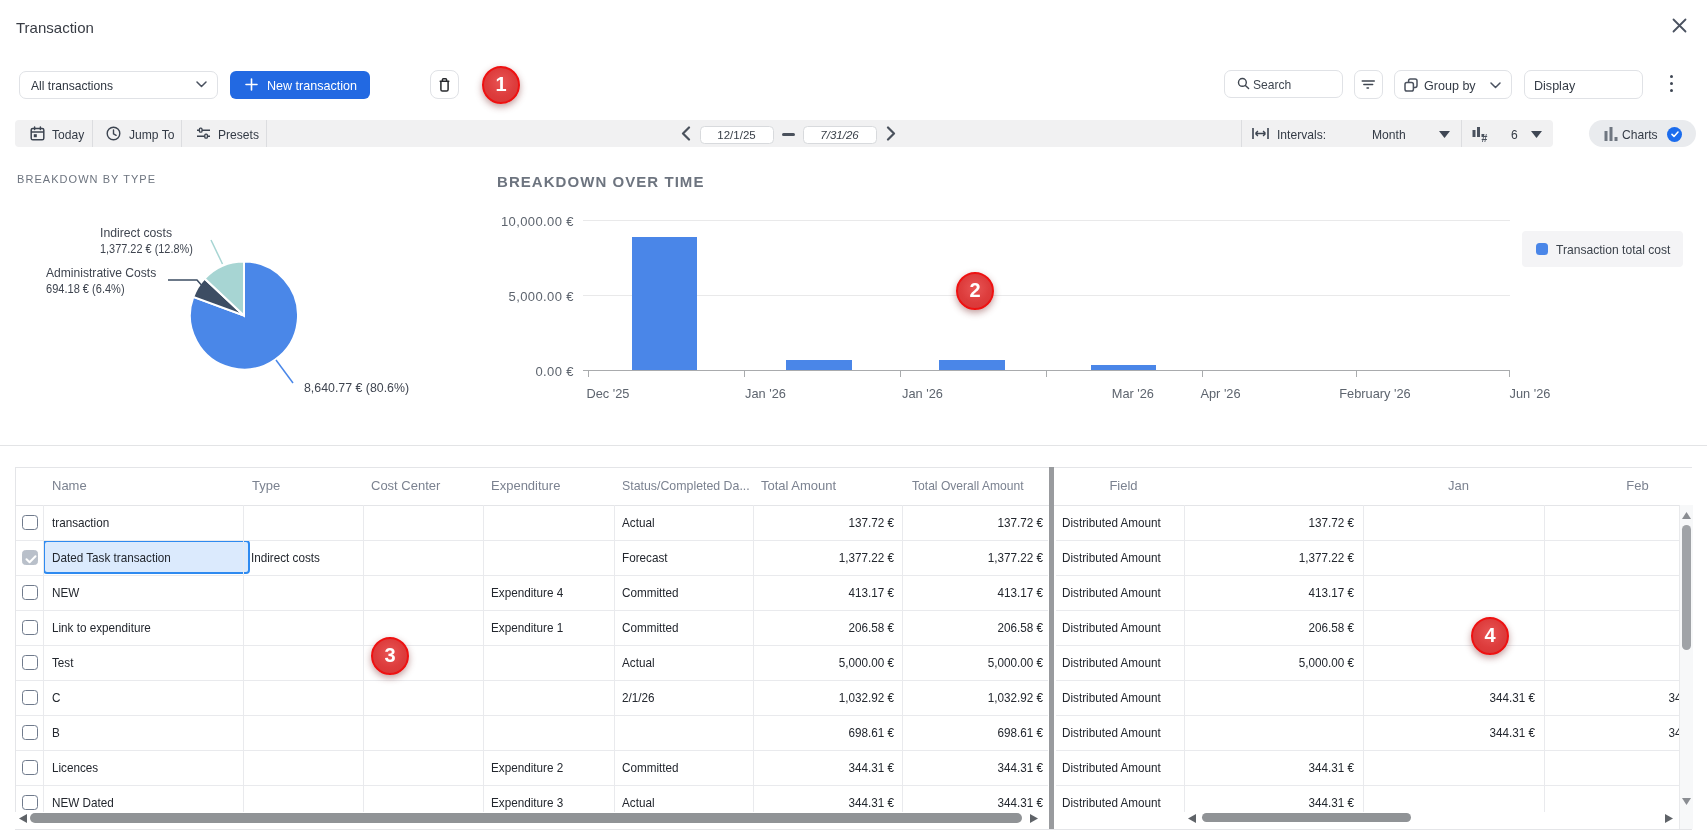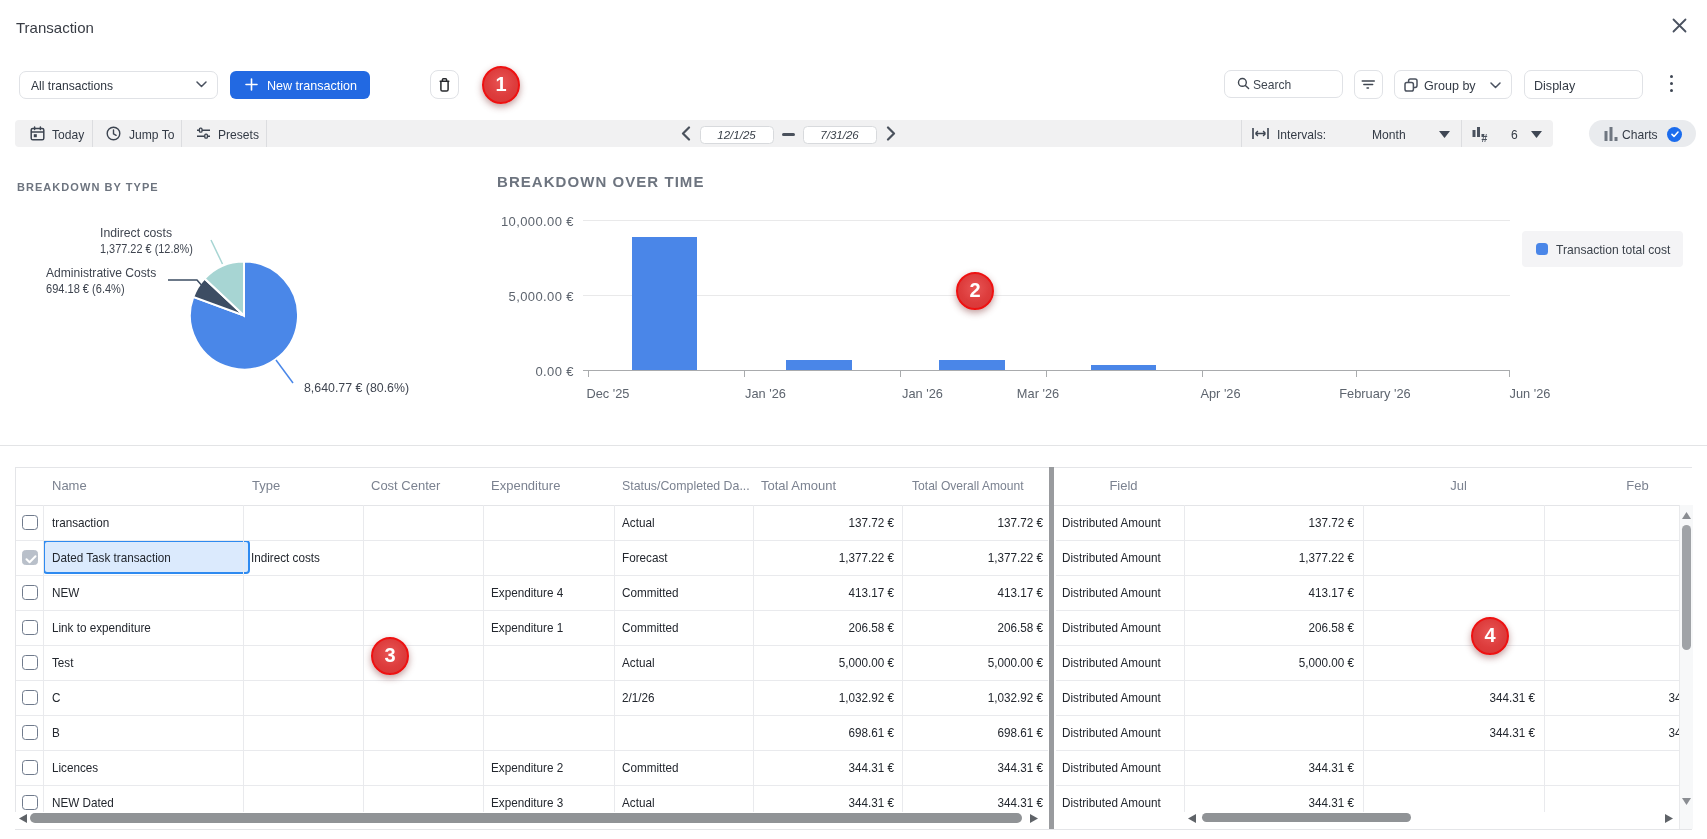--- a/index.html
+++ b/index.html
@@ -100,21 +100,21 @@
       <path d="M1 4.2 H14 M1 10.2 H14" stroke="#3c4450" stroke-width="1.4"></path>
       <rect x="3.4" y="2.2" width="2.6" height="4" rx="1" fill="#f1f1f2" stroke="#3c4450" stroke-width="1.3"></rect>
       <rect x="8.8" y="8.2" width="2.6" height="4" rx="1" fill="#f1f1f2" stroke="#3c4450" stroke-width="1.3"></rect>
     </svg>
 <div class="t13" style="left:218px;top:127px">Presets</div>
 
 <svg class="abs" style="left:681px;top:126px" width="10" height="15" viewBox="0 0 10 15">
       <path d="M8 1.5 L2 7.5 L8 13.5" stroke="#4a515c" stroke-width="2.2" fill="none" stroke-linecap="round" stroke-linejoin="round"></path>
     </svg>
 <div class="abs" style="left:699.5px;top:126px;width:74px;height:17.5px;background:#fff;border:1px solid #d8dadd;border-radius:4.5px"></div>
-<div class="abs" style="left:699.5px;top:126px;width:74px;text-align:center;font-size:11.5px;font-style:italic;color:#394049;line-height:18px">12/1/25</div>
+<div class="abs" style="left:699.5px;top:126px;width:74px;text-align:center;font-size:11.5px;color:#394049;line-height:18px">12/1/25</div>
 <div class="abs" style="left:782px;top:132.5px;width:13px;height:3px;background:#4a515c;border-radius:2px"></div>
 <div class="abs" style="left:802.5px;top:126px;width:74px;height:17.5px;background:#fff;border:1px solid #d8dadd;border-radius:4.5px"></div>
 <div class="abs" style="left:802.5px;top:126px;width:74px;text-align:center;font-size:11.5px;font-style:italic;color:#394049;line-height:18px">7/31/26</div>
 <svg class="abs" style="left:886px;top:126px" width="10" height="15" viewBox="0 0 10 15">
       <path d="M2 1.5 L8 7.5 L2 13.5" stroke="#4a515c" stroke-width="2.2" fill="none" stroke-linecap="round" stroke-linejoin="round"></path>
     </svg>
 
 <svg class="abs" style="left:1252px;top:127px" width="17" height="13" viewBox="0 0 17 13">
       <path d="M1 1 v11 M16 1 v11" stroke="#3c4450" stroke-width="1.6"></path>
       <path d="M3.5 6.5 H13.5 M3.5 6.5 l2.4 -2.4 M3.5 6.5 l2.4 2.4 M13.5 6.5 l-2.4 -2.4 M13.5 6.5 l-2.4 2.4" stroke="#3c4450" stroke-width="1.4" fill="none"></path>
@@ -140,21 +140,21 @@
       <rect x="0.5" y="4" width="3" height="10" fill="#6f7680"></rect>
       <rect x="5.5" y="0" width="3" height="14" fill="#6f7680"></rect>
       <rect x="10.5" y="10" width="3" height="4" fill="#6f7680"></rect>
     </svg>
 <div class="t13" style="left:1622px;top:127px">Charts</div>
 <div class="abs" style="left:1667px;top:126.5px;width:15px;height:15px;border-radius:50%;background:#1b6ced"></div>
 <svg class="abs" style="left:1670.5px;top:130.5px" width="8" height="7" viewBox="0 0 8 7">
       <path d="M1 3.4 L3 5.4 L7 1" stroke="#fff" stroke-width="1.5" fill="none" stroke-linecap="round" stroke-linejoin="round"></path>
     </svg>
 
-<div class="abs" style="left:17px;top:181px;font-size:11px;color:#6d747f;font-weight:700;letter-spacing:1.05px">BREAKDOWN BY TYPE</div>
+<div class="abs" style="left:17px;top:173px;font-size:11px;color:#6d747f;font-weight:400;letter-spacing:1.05px">BREAKDOWN BY TYPE</div>
 <div class="abs" style="left:497px;top:173px;font-size:15px;color:#6d747f;font-weight:600;letter-spacing:1.05px">BREAKDOWN OVER TIME</div>
 
 <svg class="abs" style="left:0;top:160px" width="500" height="290" viewBox="0 0 500 290">
 <path d="M244 155.5 L244 101.5 A54 54 0 1 1 193.3 136.9 Z" fill="#4a87e8" stroke="#fff" stroke-width="2"></path>
 <path d="M244 155.5 L193.3 136.9 A54 54 0 0 1 204.6 118.6 Z" fill="#3d4d63" stroke="#fff" stroke-width="2"></path>
 <path d="M244 155.5 L204.6 118.6 A54 54 0 0 1 244 101.5 Z" fill="#a7d5d3" stroke="#fff" stroke-width="2"></path>
 <path d="M222.5 104 L211 80" stroke="#a7d5d3" stroke-width="1.5" fill="none"></path>
 <path d="M168 120 H197 L211 136" stroke="#3d4d63" stroke-width="1.5" fill="none"></path>
 <path d="M276 200 L293 223" stroke="#4a87e8" stroke-width="1.5" fill="none"></path>
 </svg>
@@ -175,21 +175,21 @@
 <div class="abs" style="left:588px;top:370px;width:1px;height:7px;background:#a9abad"></div>
 <div class="abs" style="left:744px;top:370px;width:1px;height:7px;background:#a9abad"></div>
 <div class="abs" style="left:900px;top:370px;width:1px;height:7px;background:#a9abad"></div>
 <div class="abs" style="left:1046px;top:370px;width:1px;height:7px;background:#a9abad"></div>
 <div class="abs" style="left:1202px;top:370px;width:1px;height:7px;background:#a9abad"></div>
 <div class="abs" style="left:1356px;top:370px;width:1px;height:7px;background:#a9abad"></div>
 <div class="abs" style="left:1509px;top:370px;width:1px;height:7px;background:#a9abad"></div>
 <div class="xlbl" style="left:568.0px;top:386px;width:80px;text-align:center">Dec '25</div>
 <div class="xlbl" style="left:725.5px;top:386px;width:80px;text-align:center">Jan '26</div>
 <div class="xlbl" style="left:882.5px;top:386px;width:80px;text-align:center">Jan '26</div>
-<div class="xlbl" style="left:998px;top:386px;width:80px;text-align:center">Mar '26</div>
+<div class="xlbl" style="left:1074px;top:386px;width:80px;text-align:right">Mar '26</div>
 <div class="xlbl" style="left:1180.5px;top:386px;width:80px;text-align:center">Apr '26</div>
 <div class="xlbl" style="left:1335.0px;top:386px;width:80px;text-align:center">February '26</div>
 <div class="xlbl" style="left:1490.0px;top:386px;width:80px;text-align:center">Jun '26</div>
 <div class="abs" style="left:1522px;top:231px;width:161px;height:36px;background:#f4f4f6;border-radius:4px"></div>
 <div class="abs" style="left:1536px;top:243px;width:12px;height:12px;background:#4a86e8;border-radius:3.5px"></div>
 <div class="abs" style="left:1556px;top:242px;font-size:13px;color:#3c434c;transform:scaleX(.93);transform-origin:0 50%;white-space:nowrap">Transaction total cost</div>
 
 <div class="circle" style="left:956px;top:272px">2</div>
 
 <div class="abs" style="left:0;top:445px;width:1707px;height:1px;background:#e3e4e6"></div>
@@ -200,21 +200,21 @@
 <div class="abs" style="left:15px;top:505px;width:1677px;height:1px;background:#e4e5e8"></div>
 
 <div class="hth" style="left:52px">Name</div>
 <div class="hth" style="left:252px">Type</div>
 <div class="hth" style="left:371px">Cost Center</div>
 <div class="hth" style="left:491px">Expenditure</div>
 <div class="hth" style="left:622px;transform:scaleX(.95);transform-origin:0 50%">Status/Completed Da...</div>
 <div class="hth" style="left:761px">Total Amount</div>
 <div class="hth" style="left:912px;transform:scaleX(.93);transform-origin:0 50%">Total Overall Amount</div>
 <div class="hth" style="left:1059px;width:129px;text-align:center">Field</div>
-<div class="hth" style="left:1368px;width:181px;text-align:center">Jul</div>
+<div class="hth" style="left:1368px;width:181px;text-align:center">Jan</div>
 <div class="hth" style="left:1544px;width:187px;text-align:center">Feb</div>
 
 <div class="hl" style="top:540.0px;left:16px;width:1032px"></div>
 <div class="hl" style="top:540.0px;left:1056px;width:623px"></div>
 <div class="hl" style="top:575.0px;left:16px;width:1032px"></div>
 <div class="hl" style="top:575.0px;left:1056px;width:623px"></div>
 <div class="hl" style="top:610.0px;left:16px;width:1032px"></div>
 <div class="hl" style="top:610.0px;left:1056px;width:623px"></div>
 <div class="hl" style="top:645.0px;left:16px;width:1032px"></div>
 <div class="hl" style="top:645.0px;left:1056px;width:623px"></div>

